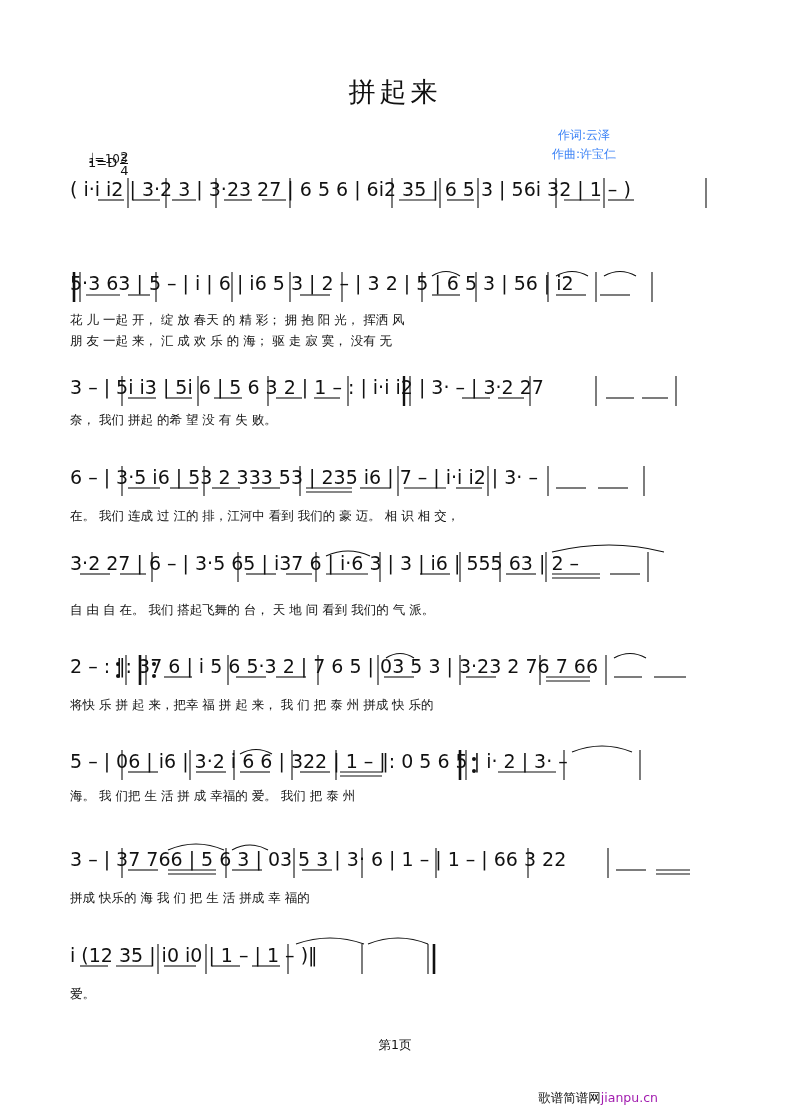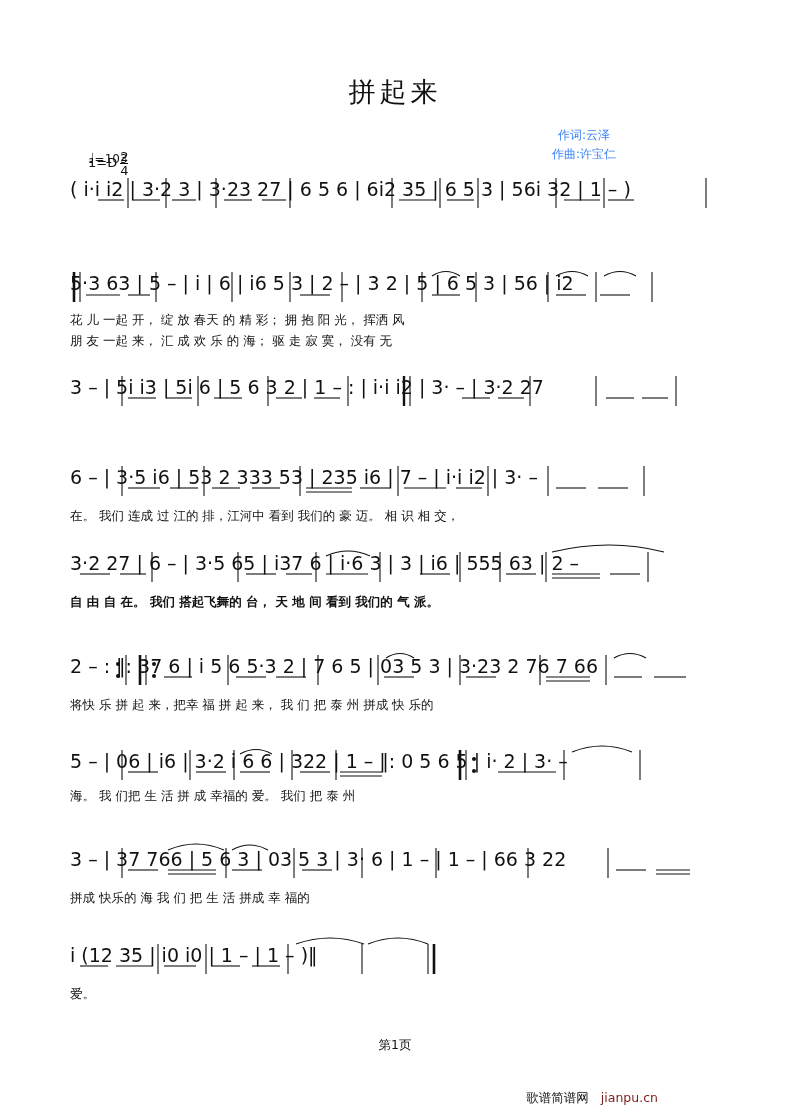--- a/index.html
+++ b/index.html
@@ -58,21 +58,21 @@
 
   
   .pageno{
     position:absolute;left:0;top:1037px;width:790px;text-align:center;
     font-size:12.5px;color:#111;
   }
   .site{
     position:absolute;right:18px;top:1090px;
     font-size:12.5px;color:#111;
   }
-  .site .red{color:#7f1d1d;padding-left:12px;}
+  .site .red{color:#a21caf;}
 
   
   svg.ov{position:absolute;left:0;top:0;width:790px;height:1119px;pointer-events:none;}
 </style>
 </head>
 <body>
 
 <div class="sheet">
 
   <div class="title">拼起来</div>
@@ -100,30 +100,31 @@
   </div>
 
   <div class="sys" style="top:272px;">
     <div class="notes">5·3 63 | 5 – | i | 6 | i6 5 3 | 2 – | 3 2 | 5 | 6 5 3 | 56 | i2</div>
     <div class="lyr" style="margin-top:6px;">花 儿 一起 开， 绽 放 春天 的 精 彩； 拥 抱 阳 光， 挥洒 风</div>
     <div class="lyr" style="margin-top:2px;">朋 友 一起 来， 汇 成 欢 乐 的 海； 驱 走 寂 寞， 没有 无</div>
   </div>
 
   <div class="sys" style="top:376px;">
     <div class="notes">3 – | 5i i3 | 5i 6 | 5 6 3 2 | 1 – : | i·i i2 | 3· – | 3·2 27</div>
+    <div class="lyr" style="margin-top:2px;">奈， 我们 拼起 的希 望 没 有 失 败。</div>
   </div>
 
   <div class="sys" style="top:466px;">
     <div class="notes">6 – | 3·5 i6 | 53 2 333 53 | 235 i6 | 7 – | i·i i2 | 3· –</div>
     <div class="lyr" style="margin-top:8px;">在。 我们 连成 过 江的 排，江河中 看到 我们的 豪 迈。 相 识 相 交，</div>
   </div>
 
   <div class="sys" style="top:552px;">
     <div class="notes">3·2 27 | 6 – | 3·5 65 | i37 6 | i·6 3 | 3 | i6 | 555 63 | 2 –</div>
-    <div class="lyr" style="margin-top:8px;font-weight:bold;">自 由 自 在。 我们 搭起飞舞的 台， 天 地 间 看到 我们的 气 派。</div>
+    <div class="lyr" style="margin-top:16px;">自 由 自 在。 我们 搭起飞舞的 台， 天 地 间 看到 我们的 气 派。</div>
   </div>
 
   <div class="sys" style="top:655px;">
     <div class="notes">2 – : ‖: 37 6 | i 5 6 5·3 2 | 7 6 5 | 03 5 3 | 3·23 2 76 7 66</div>
     <div class="lyr" style="margin-top:8px;">将快 乐 拼 起 来，把幸 福 拼 起 来， 我 们 把 泰 州 拼成 快 乐的</div>
   </div>
 
   <div class="sys" style="top:750px;">
     <div class="notes">5 – | 06 | i6 | 3·2 i 6 6 | 322 | 1 – ‖: 0 5 6 5 | i· 2 | 3· –</div>
     <div class="lyr" style="margin-top:4px;">海。 我 们把 生 活 拼 成 幸福的 爱。 我们 把 泰 州</div>

